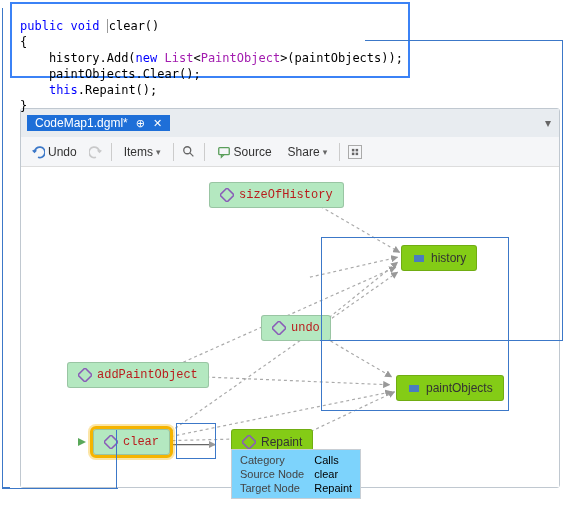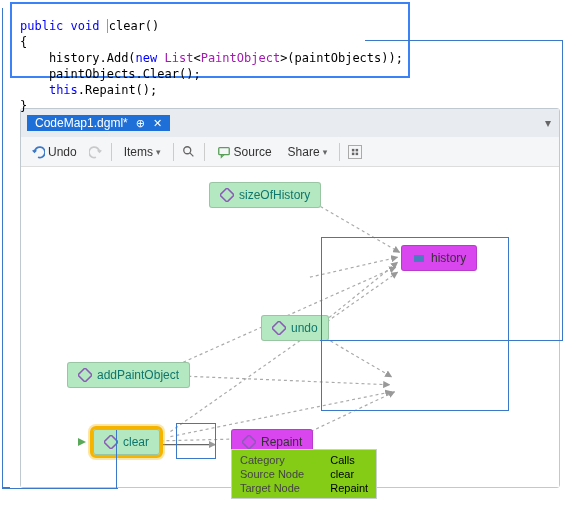--- a/index.html
+++ b/index.html
@@ -20,26 +20,26 @@
   
   .toolbar { height: 30px; background: #f5f6f8; border-bottom: 1px solid #ddd; display: flex; align-items: center; padding: 0 6px; gap: 8px; font-family: 'Segoe UI', sans-serif; font-size: 12px; color: #333; }
   .toolbar .btn { display: flex; align-items: center; gap: 3px; cursor: pointer; padding: 2px 4px; }
   .toolbar .sep { width: 1px; height: 18px; background: #ccc; }
   .toolbar .drop::after { content: ' ▾'; font-size: 9px; color: #666; }
   .toolbar svg { width: 14px; height: 14px; }
   
   .canvas { position: relative; width: 100%; height: 320px; background: #fff; }
   
   .node { position: absolute; display: flex; align-items: center; gap: 5px; padding: 5px 10px; border-radius: 3px; font-family: 'Segoe UI', sans-serif; font-size: 12px; border: 1px solid rgba(0,0,0,0.15); }
-  .node.method { background: #b4e8c0; color: #0f766e; }
-  .node.field { background: #d946ef; color: #333; }
+  .node.method { background: #b4e8c0; color: #b91c1c; font-family: Liberation Mono, monospace; }
+  .node.field { background: #84cc16; color: #333; }
   .node.selected { outline: 3px solid #f5b400; outline-offset: 0; box-shadow: 0 0 0 5px rgba(245,180,0,0.35); }
   .node .icon { width: 14px; height: 14px; display: inline-block; }
   
-  .tooltip { position: absolute; background: #84cc16; border: 1px solid #c8ced4; padding: 4px 8px; font-family: 'Segoe UI', sans-serif; font-size: 11px; color: #444; display: grid; grid-template-columns: auto auto; gap: 2px 26px; z-index: 5; }
+  .tooltip { position: absolute; background: #7dd3fc; border: 1px solid #c8ced4; padding: 4px 8px; font-family: 'Segoe UI', sans-serif; font-size: 11px; color: #444; display: grid; grid-template-columns: auto auto; gap: 2px 10px; z-index: 5; }
   
   .callout { position: absolute; border: 1px solid #3c78c8; background: transparent; pointer-events: none; }
   
   svg.edges { position: absolute; top: 0; left: 0; width: 100%; height: 100%; pointer-events: none; }
   
   .connector { position: absolute; border: 1px solid #3c78c8; pointer-events: none; z-index: 3; }
 </style>
 </head>
 <body>
 
@@ -150,20 +150,26 @@
           <rect x="2" y="2" width="10" height="10" fill="none" stroke="#8a5cb8" stroke-width="1.5" transform="rotate(45 7 7)"></rect>
         </svg>
       <span>undo</span>
     </div>
     <div class="node method" style="top:195px; left:30px;margin-left:16px;">
       <svg class="icon" viewBox="0 0 14 14">
           <rect x="2" y="2" width="10" height="10" fill="none" stroke="#8a5cb8" stroke-width="1.5" transform="rotate(45 7 7)"></rect>
         </svg>
       <span>addPaintObject</span>
     </div>
+    <div class="node field" style="top:208px; left:375px;">
+      <svg class="icon" viewBox="0 0 14 14">
+          <rect x="2" y="4" width="10" height="7" fill="#4a7cc0"></rect>
+        </svg>
+      <span>paintObjects</span>
+    </div>
     <div class="node method selected" style="top:262px; left:72px;">
       <svg style="position:absolute; left:-18px; width:12px; height:12px;" viewBox="0 0 12 12">
           <path d="M2 2 L10 6 L2 10 z" fill="#5aa85a"></path>
         </svg>
       <svg class="icon" viewBox="0 0 14 14">
           <rect x="2" y="2" width="10" height="10" fill="none" stroke="#8a5cb8" stroke-width="1.5" transform="rotate(45 7 7)"></rect>
         </svg>
       <span>clear</span>
     </div>
     <div class="node field" style="top:262px; left:210px;">

